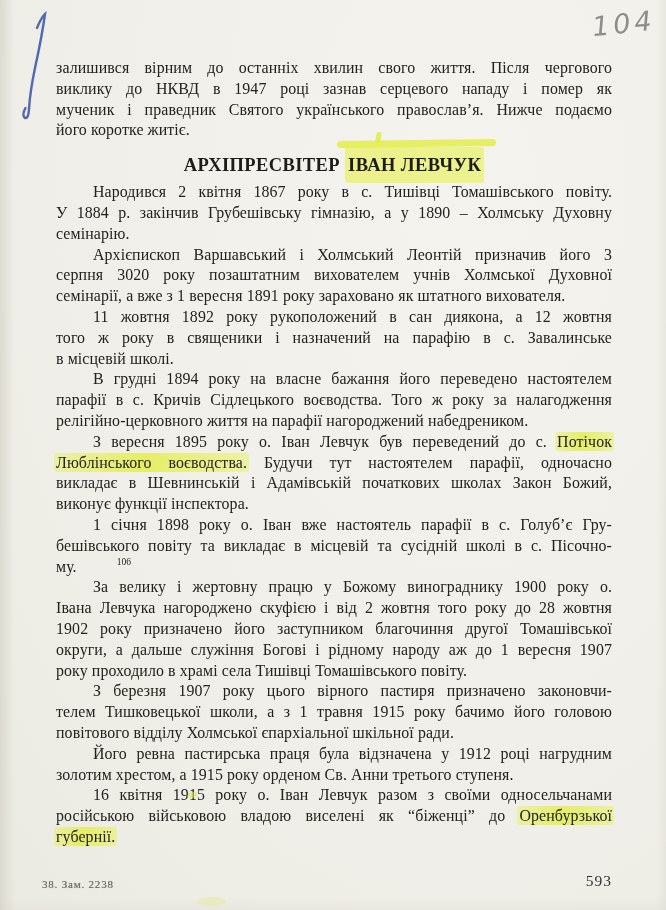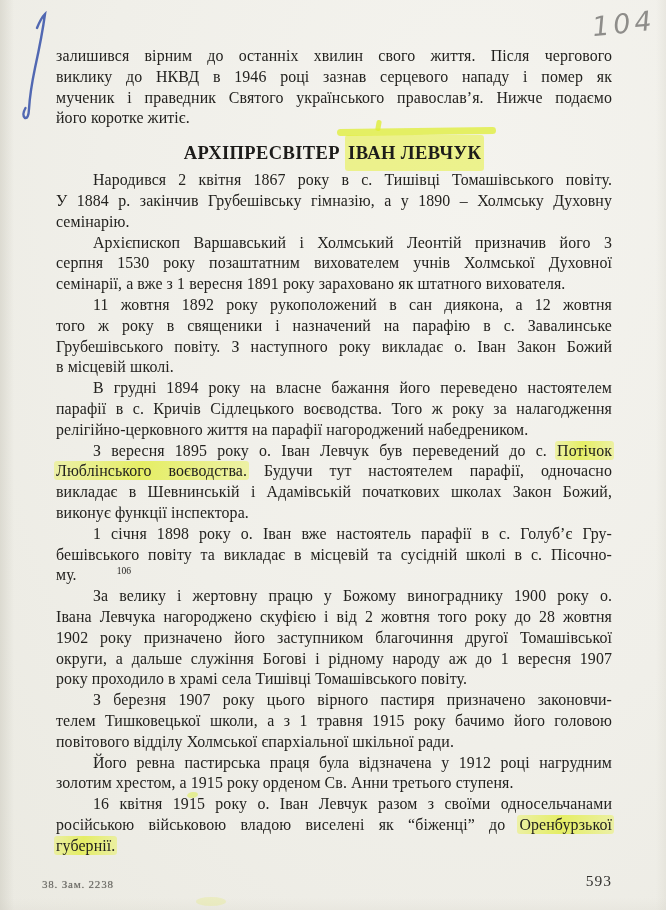--- a/index.html
+++ b/index.html
@@ -14,21 +14,21 @@
     overflow:hidden;
     background:
       linear-gradient(90deg, rgba(205,203,192,.55) 0px, rgba(240,239,233,0) 14px),
       linear-gradient(270deg, rgba(216,214,204,.35) 0px, rgba(240,239,233,0) 10px),
       linear-gradient(0deg, rgba(220,218,208,.30) 0px, rgba(240,239,233,0) 12px),
       radial-gradient(ellipse at 70% 20%, #f4f3ee 0%, #f0efe9 55%, #ebeae2 100%);
     color:#222120;
   }
   .content{
     position:absolute;
-    left:56px; top:46px;
+    left:56px; top:58px;
     width:556px;
   }
   .line{
     font-size:15.9px;
     line-height:20.8px;
     text-align:justify;
     text-align-last:justify;
     white-space:normal;
     color:#23221f;
     letter-spacing:0.1px;
@@ -148,43 +148,42 @@
   <svg class="pen-mark" viewBox="0 0 56 126">
     <path d="M29 22 Q33 12 37 8 Q34 30 27 62 Q22 86 21 103 Q20.5 113 17 112 Q13.5 109 17.5 102" fill="none" stroke="#3b55ab" stroke-width="2.4" stroke-linecap="round" opacity="0.88"></path>
   </svg>
 
   <div class="handwritten-number">104</div>
 
   <div class="content">
     <div id="para-slot-0">
         <div>
           <div class="line"><span>залишився вірним до останніх хвилин свого життя. Після чергового</span></div>
-          <div class="line"><span>виклику до НКВД в 1946 році зазнав серцевого нападу і помер як</span></div>
+          <div class="line"><span>виклику до НКВД в 1947 році зазнав серцевого нападу і помер як</span></div>
           <div class="line"><span>мученик і праведник Святого українського православ’я. Нижче подаємо</span></div>
           <div class="line last"><span>його коротке житіє.</span></div>
         </div>
       </div>
 
     <h1 class="doc-title"><span>АРХІПРЕСВІТЕР </span><span class="title-hl">ІВАН ЛЕВЧУК</span></h1>
 
     <div id="para-slot-1">
         <div>
           <div class="line indent"><span>Народився 2 квітня 1867 року в с. Тишівці Томашівського повіту.</span></div>
           <div class="line"><span>У 1884 р. закінчив Грубешівську гімназію, а у 1890 – Холмську Духовну</span></div>
           <div class="line last"><span>семінарію.</span></div>
         </div>
         <div>
           <div class="line indent"><span>Архієпископ Варшавський і Холмський Леонтій призначив його 3</span></div>
-          <div class="line"><span>серпня 1530 року позаштатним вихователем учнів Холмської Духовної</span></div>
+          <div class="line"><span>серпня 3020 року позаштатним вихователем учнів Холмської Духовної</span></div>
           <div class="line last"><span>семінарії, а вже з 1 вересня 1891 року зараховано як штатного вихователя.</span></div>
         </div>
         <div>
           <div class="line indent"><span>11 жовтня 1892 року рукоположений в сан диякона, а 12 жовтня</span></div>
           <div class="line"><span>того ж року в священики і назначений на парафію в с. Завалинське</span></div>
-          <div class="line"><span>Грубешівського повіту. З наступного року викладає о. Іван Закон Божий</span></div>
           <div class="line last"><span>в місцевій школі.</span></div>
         </div>
         <div>
           <div class="line indent"><span>В грудні 1894 року на власне бажання його переведено настоятелем</span></div>
           <div class="line"><span>парафії в с. Кричів Сідлецького воєводства. Того ж року за налагодження</span></div>
           <div class="line last"><span>релігійно-церковного життя на парафії нагороджений набедреником.</span></div>
         </div>
         <div>
           <div class="line indent"><span>З вересня 1895 року о. Іван Левчук був переведений до с. </span><span class="hl">Потічок</span></div>
           <div class="line"><span class="hl">Люблінського воєводства.</span><span> Будучи тут настоятелем парафії, одночасно</span></div>

